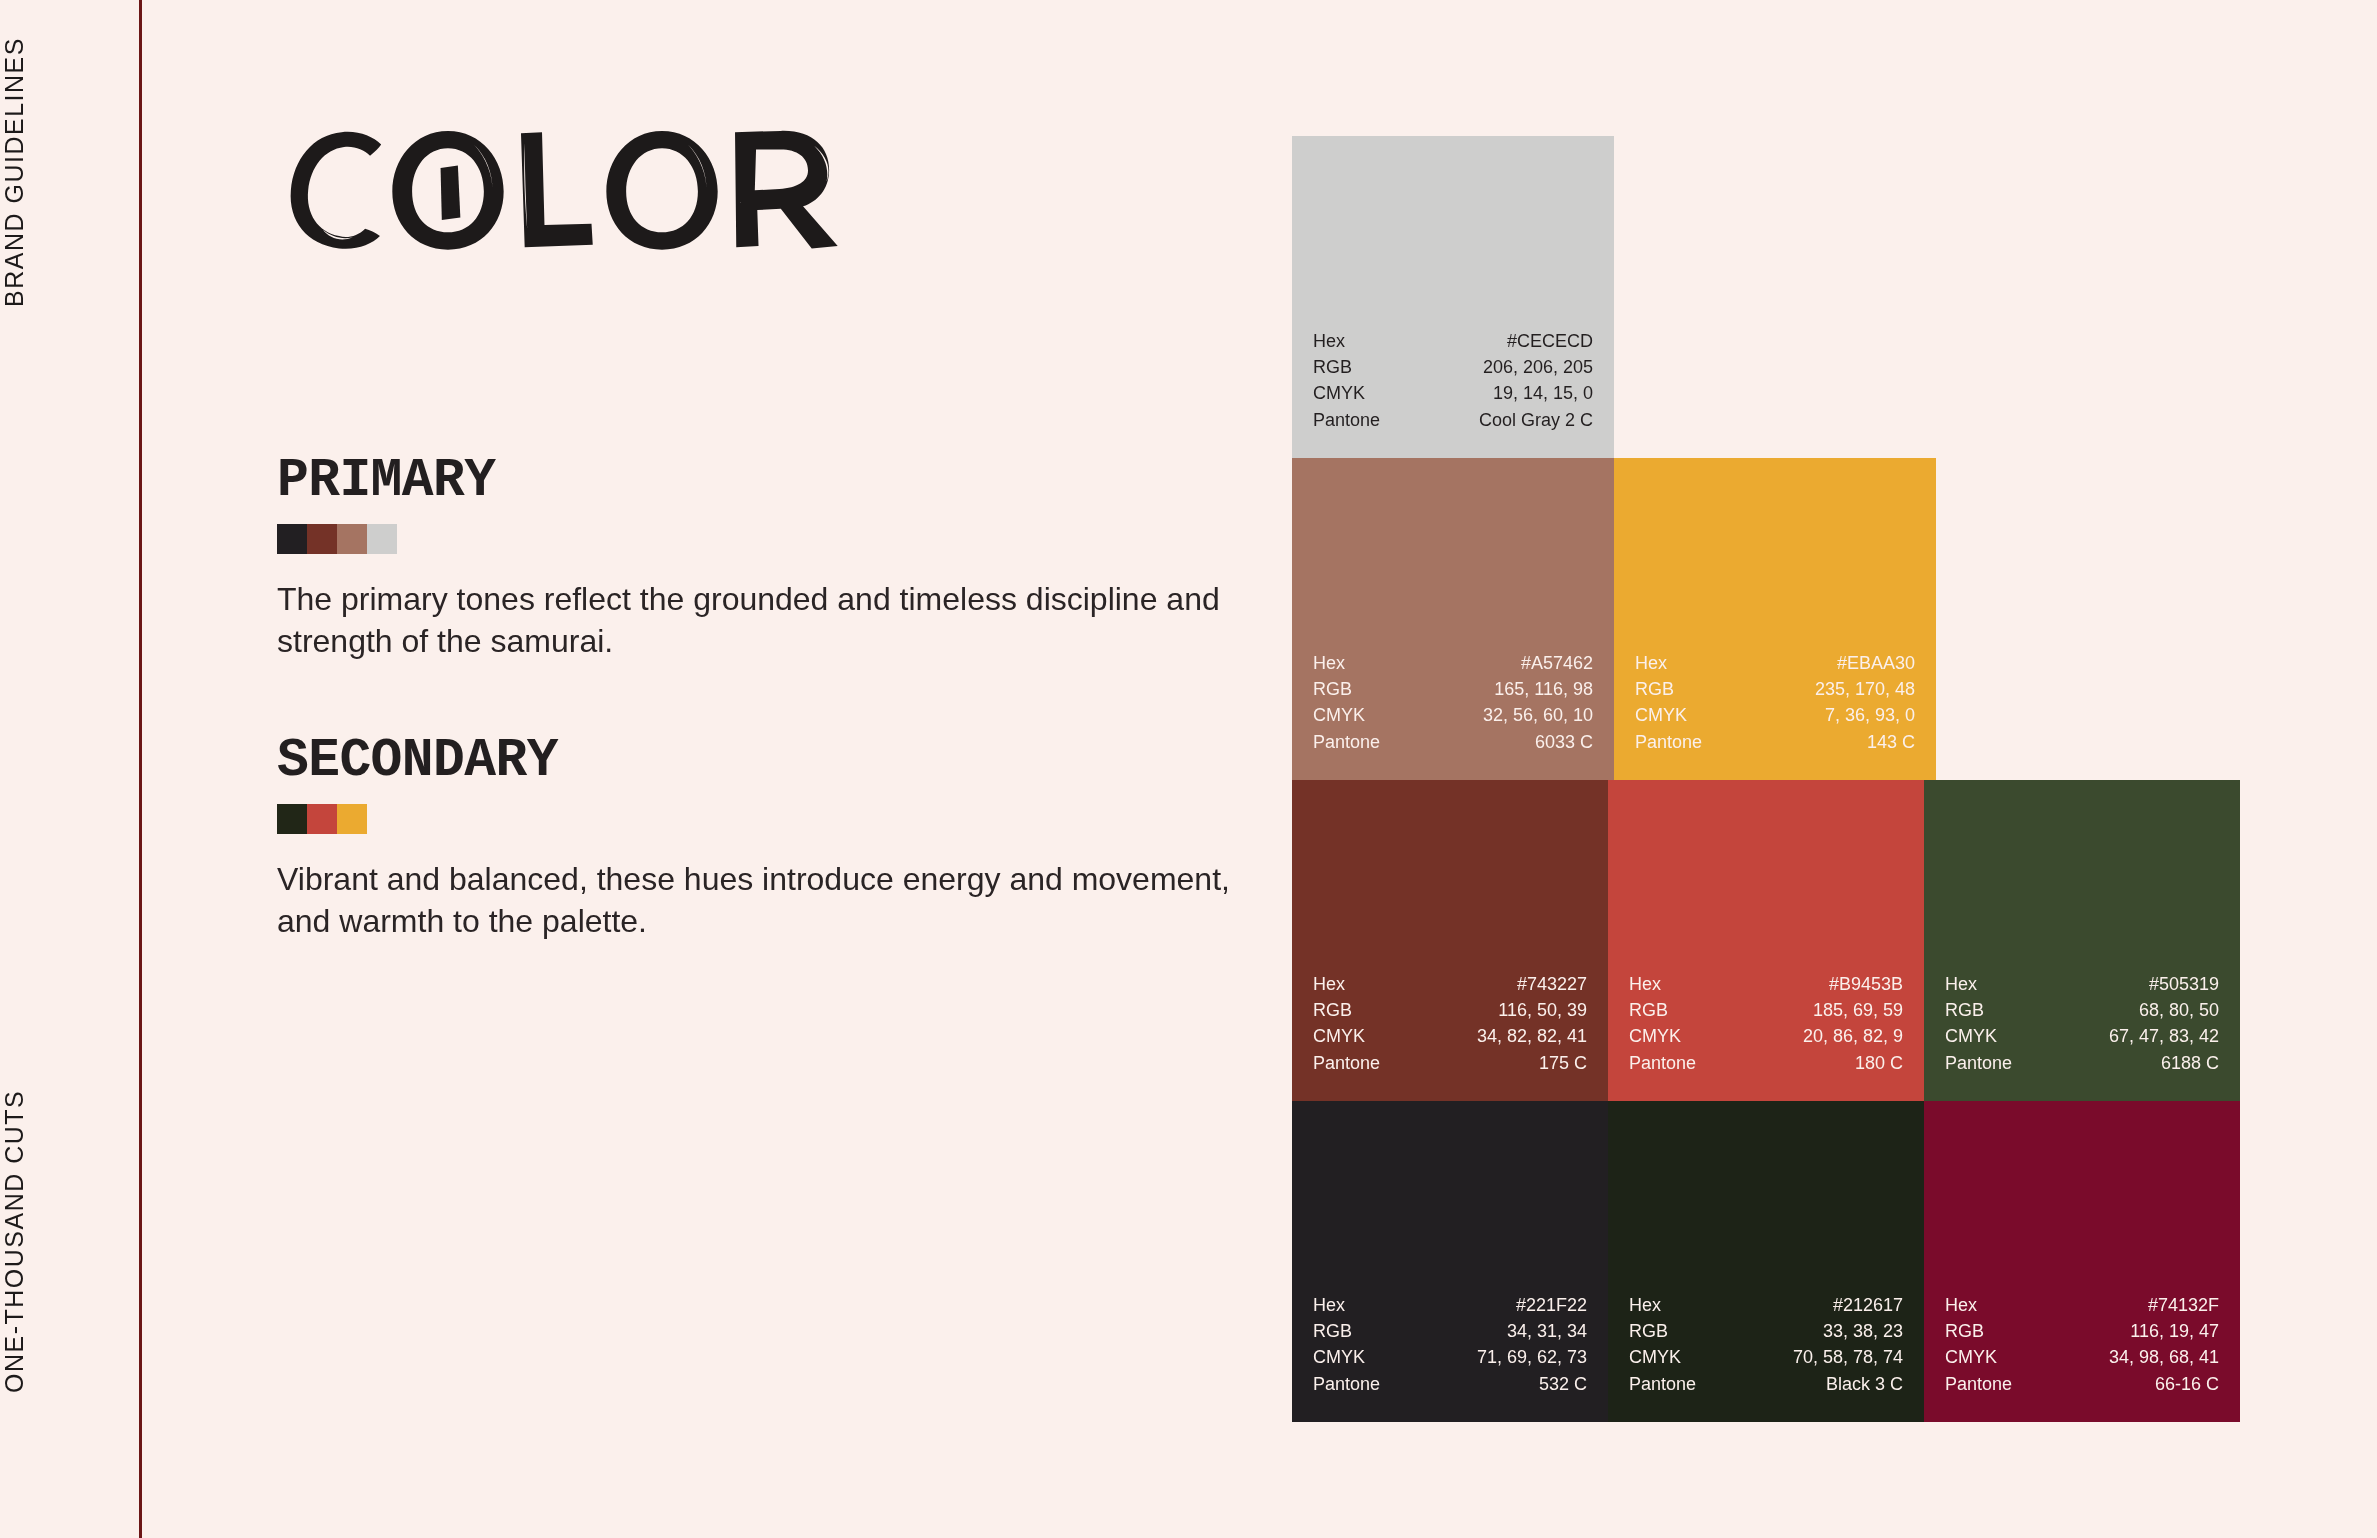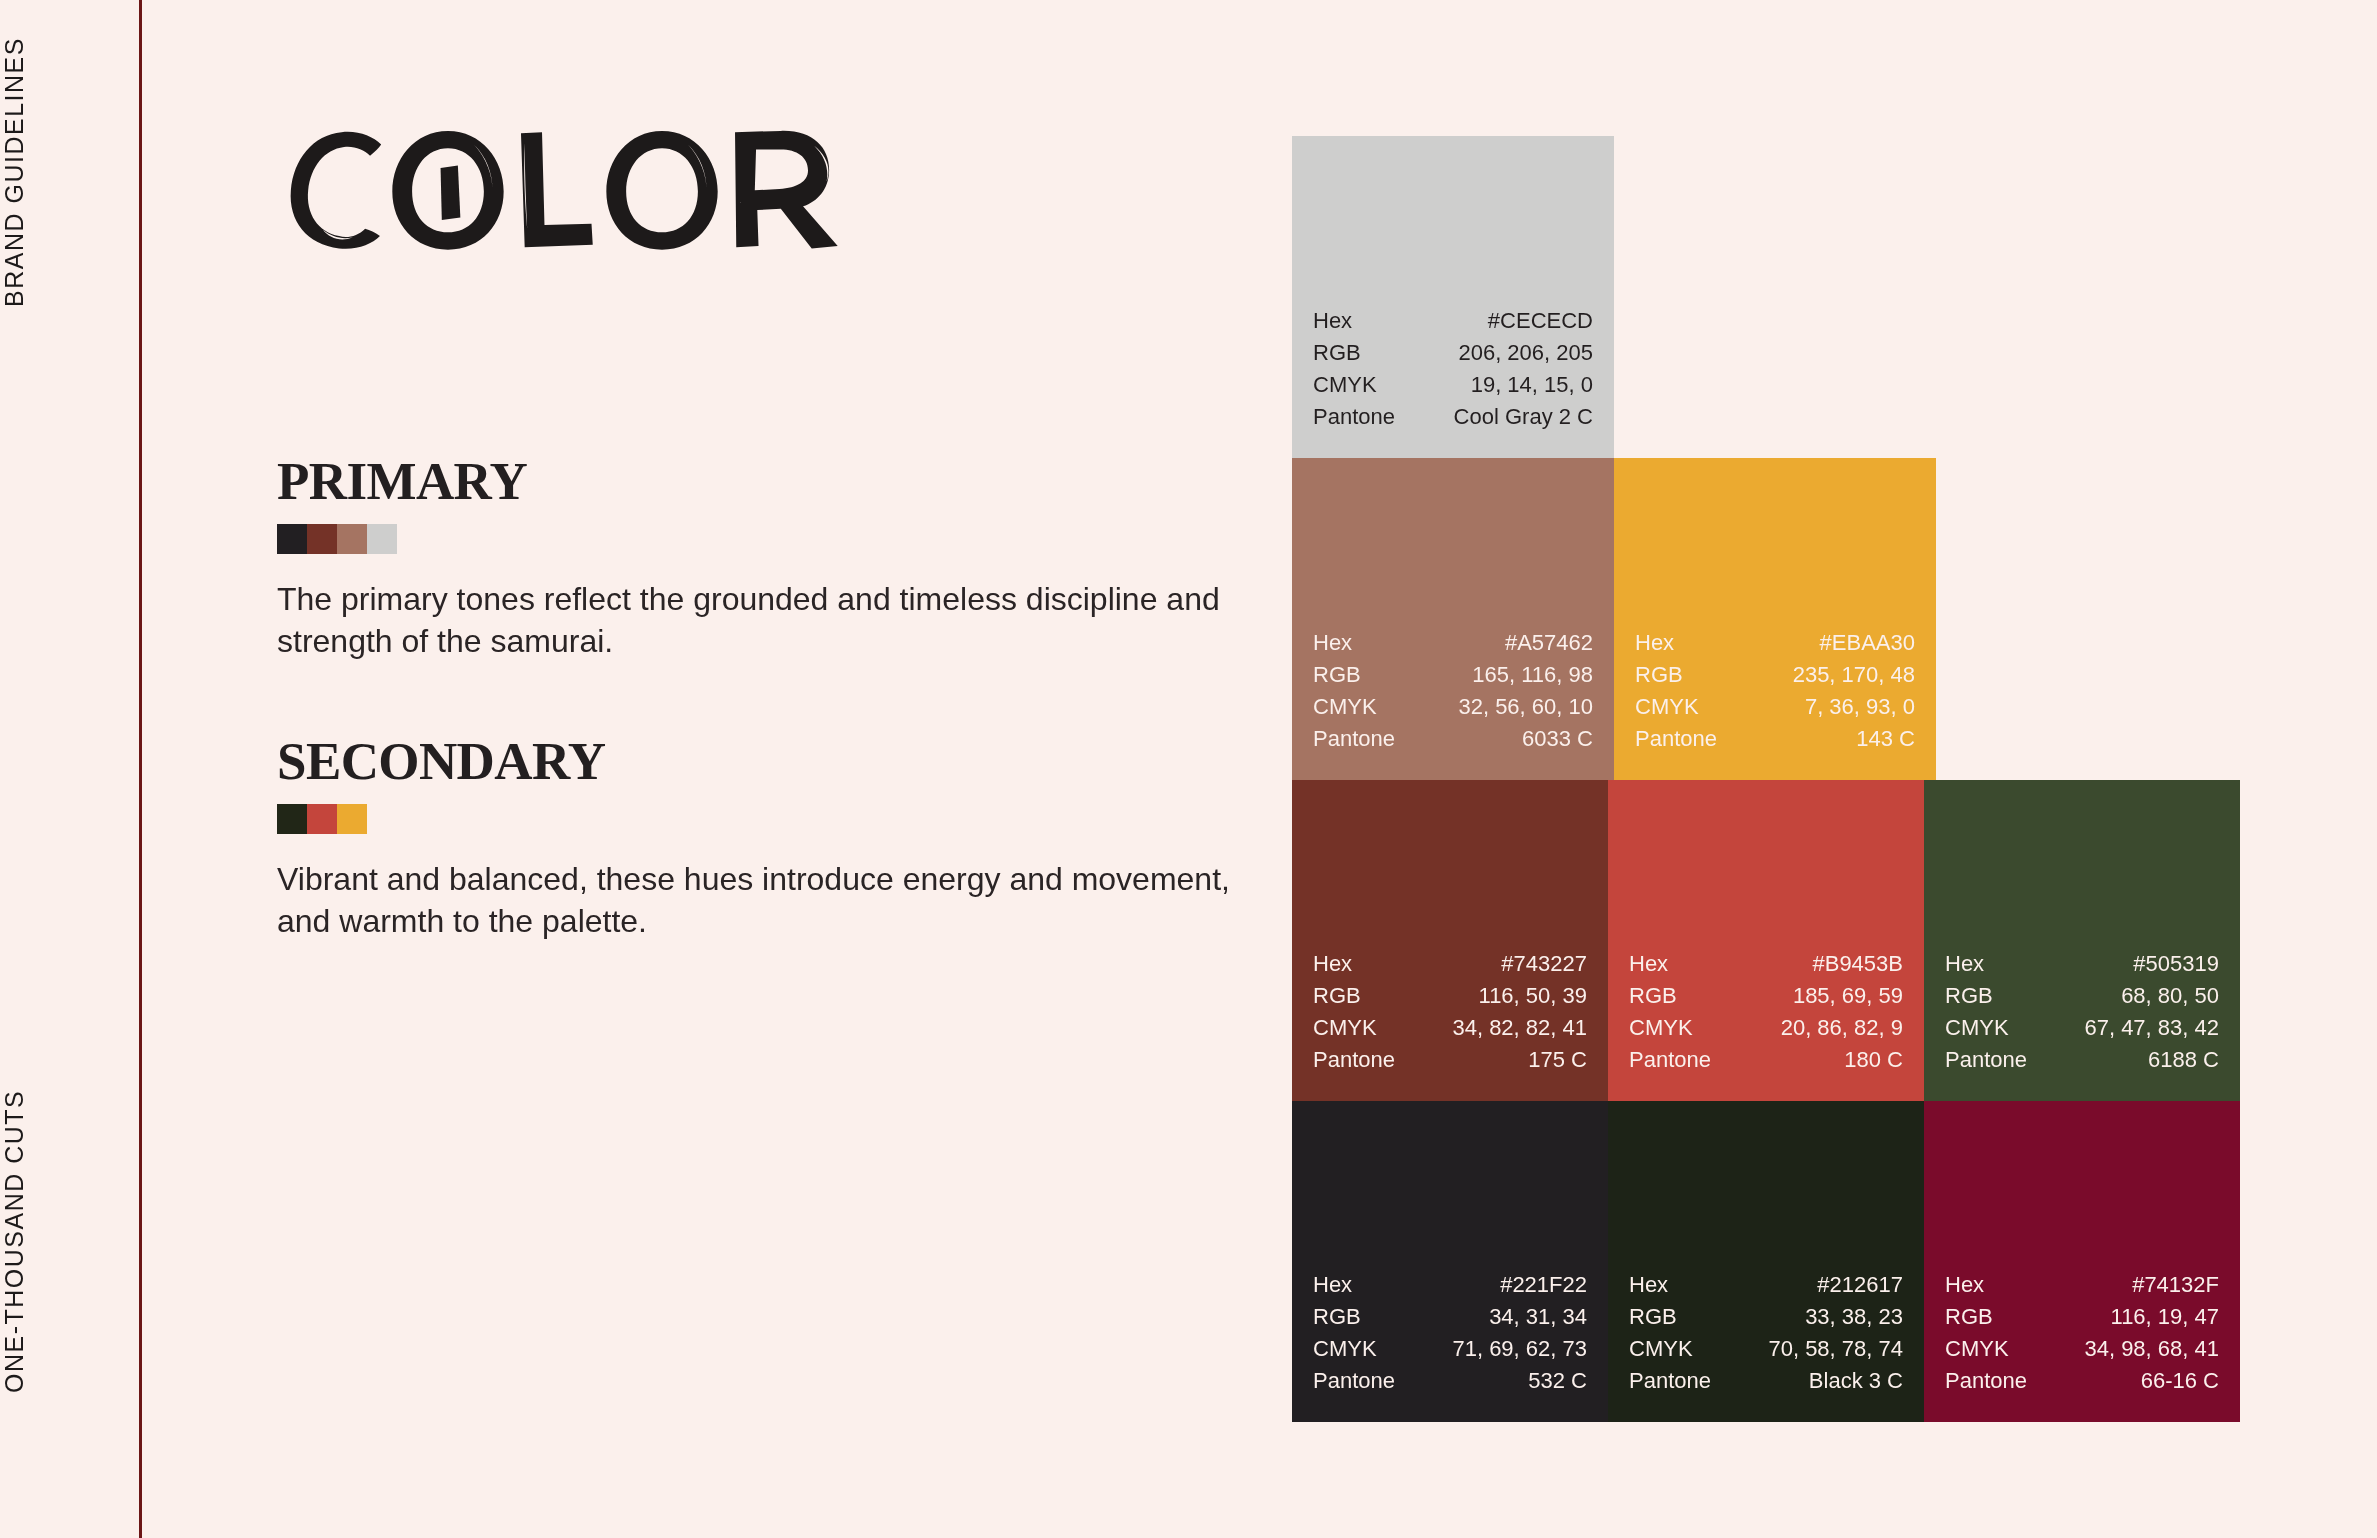--- a/index.html
+++ b/index.html
@@ -50,21 +50,21 @@
     width: 619px;
     height: 133px;
   }
   .page-title svg { display: block; width: 100%; height: 100%; }
 
   
   .sections { position: absolute; left: 277px; top: 455px; width: 966px; }
 
   .section { margin-bottom: 0; }
   .section-heading {
-    font-family: Liberation Serif, serif;
+    font-family: Liberation Mono, monospace;
     font-weight: bold;
     font-size: 53px;
     line-height: 1.0;
     color: #231F20;
     letter-spacing: -0.6px;
     margin: 0;
   }
   .chip-strip {
     display: flex;
     margin-top: 16px;
@@ -94,21 +94,21 @@
   .swatch {
     position: relative;
     box-sizing: border-box;
     display: flex;
     align-items: flex-end;
     overflow: hidden;
   }
   .sw-specs {
     width: 100%;
     padding: 0 21px 25px 21px;
-    font-size: 22px;
+    font-size: 18px;
     line-height: 1.46;
   }
   .spec-row {
     display: flex;
     justify-content: space-between;
     white-space: nowrap;
   }
   .spec-key { text-align: left; }
   .spec-val { text-align: right; }
 

